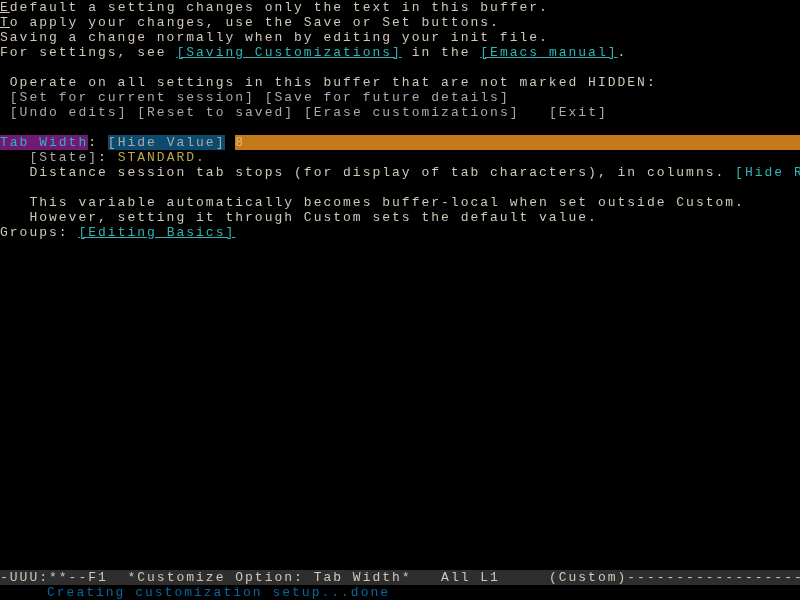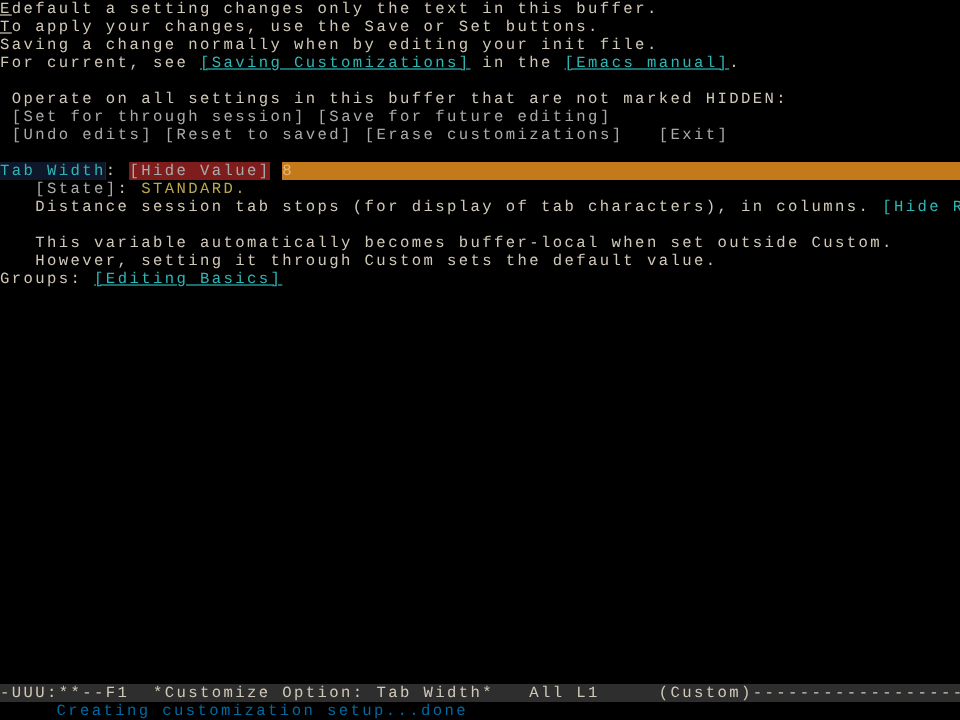--- a/index.html
+++ b/index.html
@@ -19,22 +19,22 @@
   .underline { text-decoration: underline; }
   .teal-link { color: #2fb5b5; font-family: Liberation Mono, monospace; }
   .grey-btn { color: #aaaaaa; }
   .yellow { color: #bba84a; }
   .highlight-row {
     background: #c47a1a;
     display: inline-block;
     width: calc(100% - 0px);
   }
   .hl-before { background: #000; color: #d0c8b8; }
-  .hl-teal { color: #2fb5b5; background: #0f172a; }
-  .hl-grey { color: #aaaaaa; background: #7f1d1d; }
+  .hl-teal { color: #2fb5b5; background: #701a75; }
+  .hl-grey { color: #aaaaaa; background: #0c4a6e; }
   .hl-num { color: #e8b680; }
   .modeline {
     position: absolute;
     bottom: 15px;
     left: 0; right: 0;
     height: 15px;
     background: #2e2e2e;
     color: #d0c8b8;
     white-space: pre;
   }
@@ -47,24 +47,24 @@
     white-space: pre;
     margin-left: 47px;
   }
 </style>
 </head>
 <body>
 
 <div class="main"><span class="underline">E</span><span>default a setting changes only the text in this buffer.</span>
 <span class="underline">T</span><span>o apply your changes, use the Save or Set buttons.</span>
 <span>Saving a change normally when by editing your init file.</span>
-<span>For current, see </span><span class="teal-link underline">[Saving Customizations]</span><span> in the </span><span class="teal-link underline">[Emacs manual]</span><span>.</span>
+<span>For settings, see </span><span class="teal-link underline">[Saving Customizations]</span><span> in the </span><span class="teal-link underline">[Emacs manual]</span><span>.</span>
 
 <span> Operate on all settings in this buffer that are not marked HIDDEN:</span>
- <span class="grey-btn">[Set for through session]</span> <span class="grey-btn">[Save for future editing]</span>
+ <span class="grey-btn">[Set for current session]</span> <span class="grey-btn">[Save for future details]</span>
  <span class="grey-btn">[Undo edits]</span> <span class="grey-btn">[Reset to saved]</span> <span class="grey-btn">[Erase customizations]</span>   <span class="grey-btn">[Exit]</span>
 
 <span class="highlight-row"><span class="hl-teal">Tab Width</span><span class="hl-before">: </span><span class="hl-grey">[Hide Value]</span><span class="hl-before"> </span><span class="hl-num">8</span></span>
 <span class="grey-btn">   [State]</span><span>: </span><span class="yellow">STANDARD.</span>
 <span>   Distance session tab stops (for display of tab characters), in columns. </span><span class="teal-link">[Hide Rest]</span>
 
 <span>   This variable automatically becomes buffer-local when set outside Custom.</span>
 <span>   However, setting it through Custom sets the default value.</span>
 <span>Groups: </span><span class="teal-link underline">[Editing Basics]</span>
 </div>

